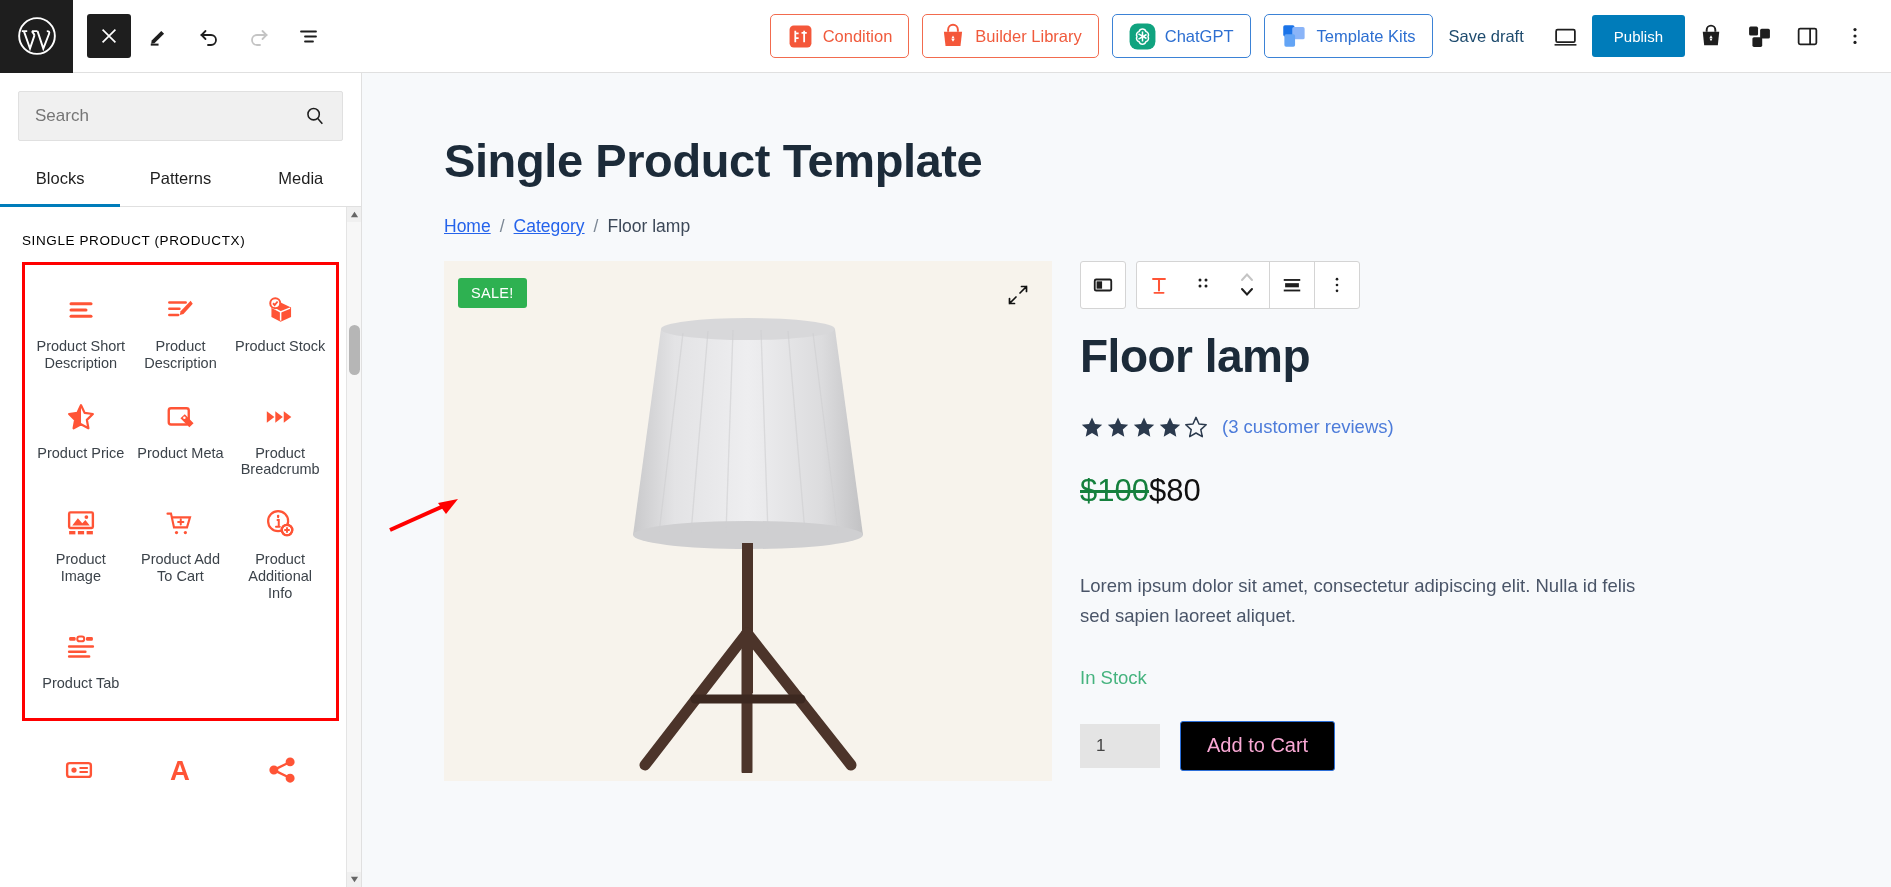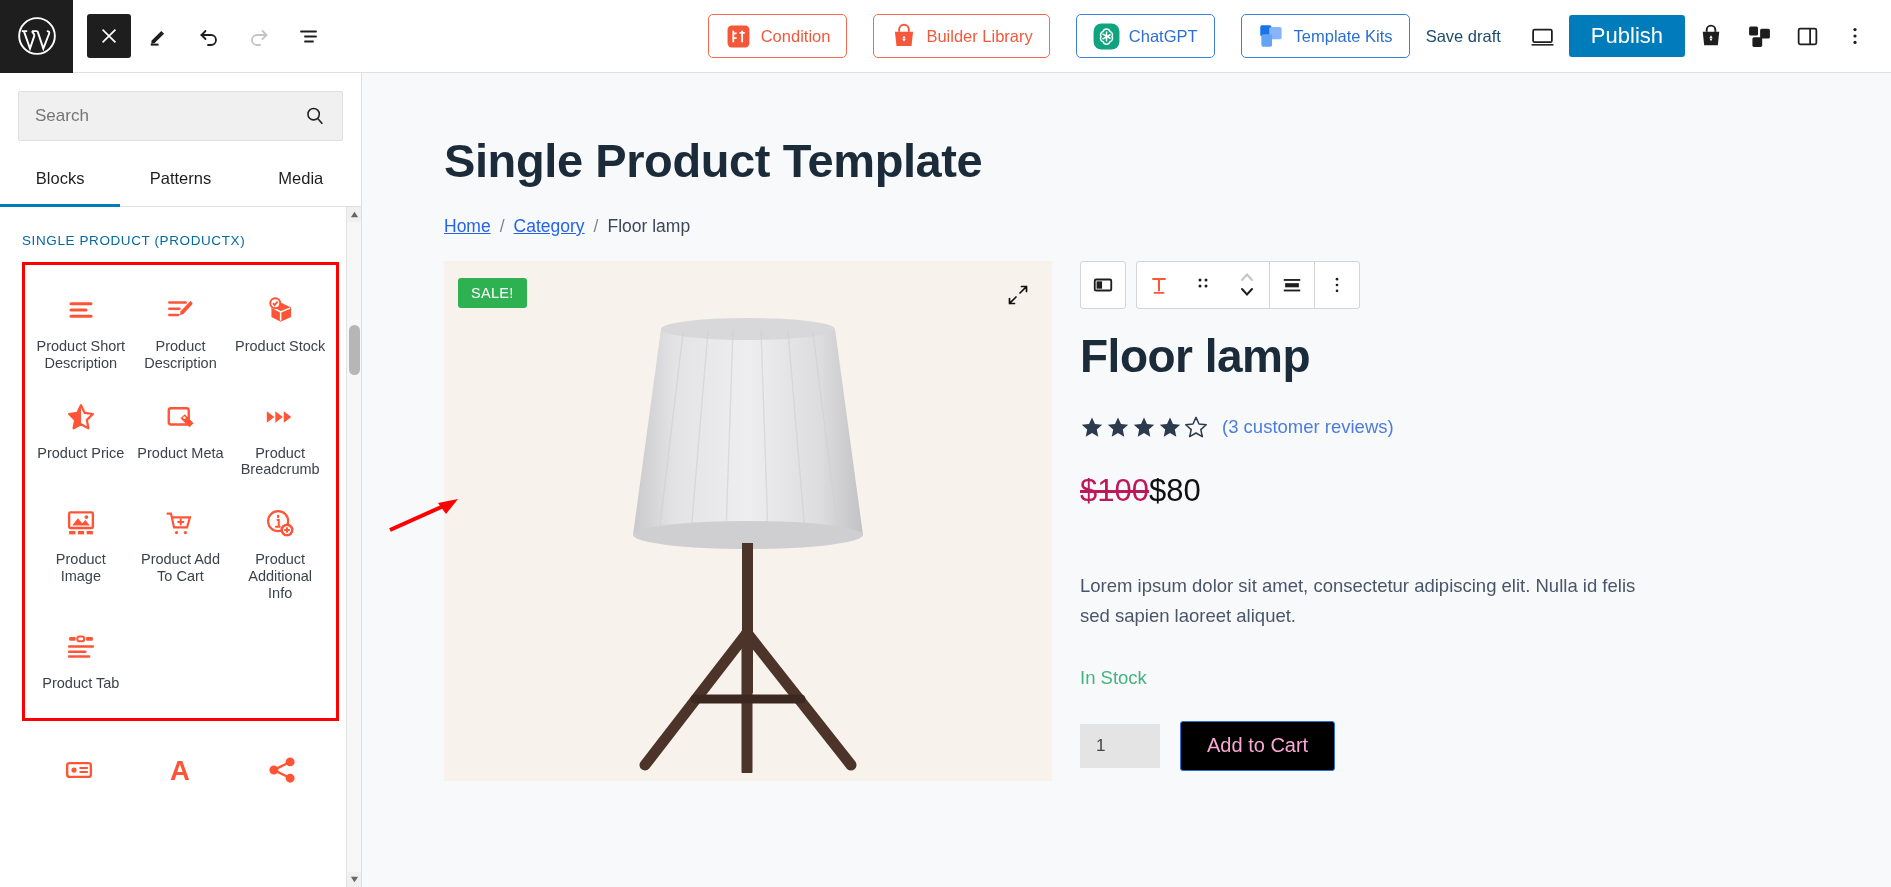--- a/index.html
+++ b/index.html
@@ -26,39 +26,39 @@
   .tb-left { display: flex; align-items: center; gap: 6px; padding-left: 14px; }
   .tb-btn {
     width: 44px; height: 44px; border-radius: 3px; background: transparent;
     display: flex; align-items: center; justify-content: center;
     border: none; cursor: pointer; color: #1e1e1e;
   }
   .tb-btn.dark { background: #1e1e1e; color: #fff; }
   .tb-btn.disabled { color: #c4c4c4; }
   .tb-spacer { flex: 1 1 auto; }
 
-  .tb-center { display: flex; align-items: center; gap: 26px; }
+  .tb-center { display: flex; align-items: center; gap: 13px; }
   .pill {
     display: flex; align-items: center; gap: 9px;
     height: 44px; padding: 0 16px; border-radius: 5px;
     background: #fff; cursor: pointer; white-space: nowrap;
     font-size: 16.5px;
   }
   .pill.orange { border: 1.5px solid #f26b4e; color: #f05a3c; }
   .pill.blue  { border: 1.5px solid #3b82d6; color: #2d6fd1; }
   .pill-ico { width: 27px; height: 27px; flex: 0 0 27px; display:flex; align-items:center; justify-content:center; }
 
   .tb-right { display: flex; align-items: center; gap: 4px; padding-right: 14px; }
   .savedraft {
     font-size: 16.5px; color: #1e4b6e; padding: 0 16px; height: 42px;
     display: flex; align-items: center; cursor: pointer;
   }
   .publish {
     background: #007cba; color: #fff; border: none; border-radius: 3px;
-    height: 42px; padding: 0 22px; font-size: 22px; cursor: pointer;
+    height: 42px; padding: 0 22px; font-size: 15px; cursor: pointer;
     font-family: "Liberation Sans", sans-serif;
   }
   .icon-btn {
     width: 44px; height: 44px; display: flex; align-items: center;
     justify-content: center; cursor: pointer; color: #1e1e1e; background: none; border: none;
   }
 
   
   .sidebar {
     position: absolute; top: 73px; left: 0; width: 362px; height: 814px;
@@ -84,21 +84,21 @@
   .tab {
     flex: 1; text-align: center; padding: 14px 0 16px 0;
     font-size: 16.5px; color: #1e1e1e; cursor: pointer;
     border-bottom: 3px solid transparent; margin-bottom: -1px;
   }
   .tab.active { font-weight: normal; border-bottom-color: #007cba; }
 
   .panel-scroll { position: relative; flex: 1; overflow: hidden; }
   .panel-inner { padding: 26px 22px 0 22px; }
   .cat-title {
-    font-size: 13.5px; letter-spacing: .6px; color: #0369a1;
+    font-size: 13.5px; letter-spacing: .6px; color: #000000;
     text-transform: uppercase; margin-bottom: 14px;
   }
   .block-grid {
     display: grid; grid-template-columns: repeat(3, 1fr);
     border: 3px solid #ff0000; padding: 14px 6px 12px 6px;
   }
   .block-item {
     display: flex; flex-direction: column; align-items: center;
     padding: 14px 4px 14px 4px; cursor: pointer; text-align: center;
   }
@@ -162,21 +162,21 @@
     height: 48px; min-width: 44px; display: flex; align-items: center;
     justify-content: center; padding: 0 10px; cursor: pointer; color: #1e1e1e;
   }
   .tb-div { width: 1px; height: 48px; background: #d4d4d4; }
 
   .prod-name { font-size: 46px; font-weight: bold; color: #1c2b39; letter-spacing: -.5px; }
   .rating-row { display: flex; align-items: center; gap: 14px; margin-top: 32px; }
   .stars { display: flex; gap: 2px; }
   .reviews-link { font-size: 18.5px; color: #4d7cda; cursor: pointer; }
   .price-row { margin-top: 34px; font-size: 31px; color: #111; }
-  .price-old { color: #be185d; text-decoration: line-through; }
+  .price-old { color: #15803d; text-decoration: line-through; }
   .prod-desc { margin-top: 62px; font-size: 18.5px; line-height: 1.62; color: #4a5568; max-width: 560px; }
   .stock { margin-top: 36px; font-size: 18.5px; color: #45b37e; }
   .cart-row { margin-top: 32px; display: flex; align-items: center; gap: 20px; }
   .qty {
     width: 80px; height: 44px; background: #e4e4e4; border: none;
     font-size: 17px; color: #444; padding-left: 16px; outline: none;
     font-family: "Liberation Sans", sans-serif;
   }
   .addcart {
     background: #000; color: #f9a8d4; border: 1px solid #2c6fd8; border-radius: 3px;

